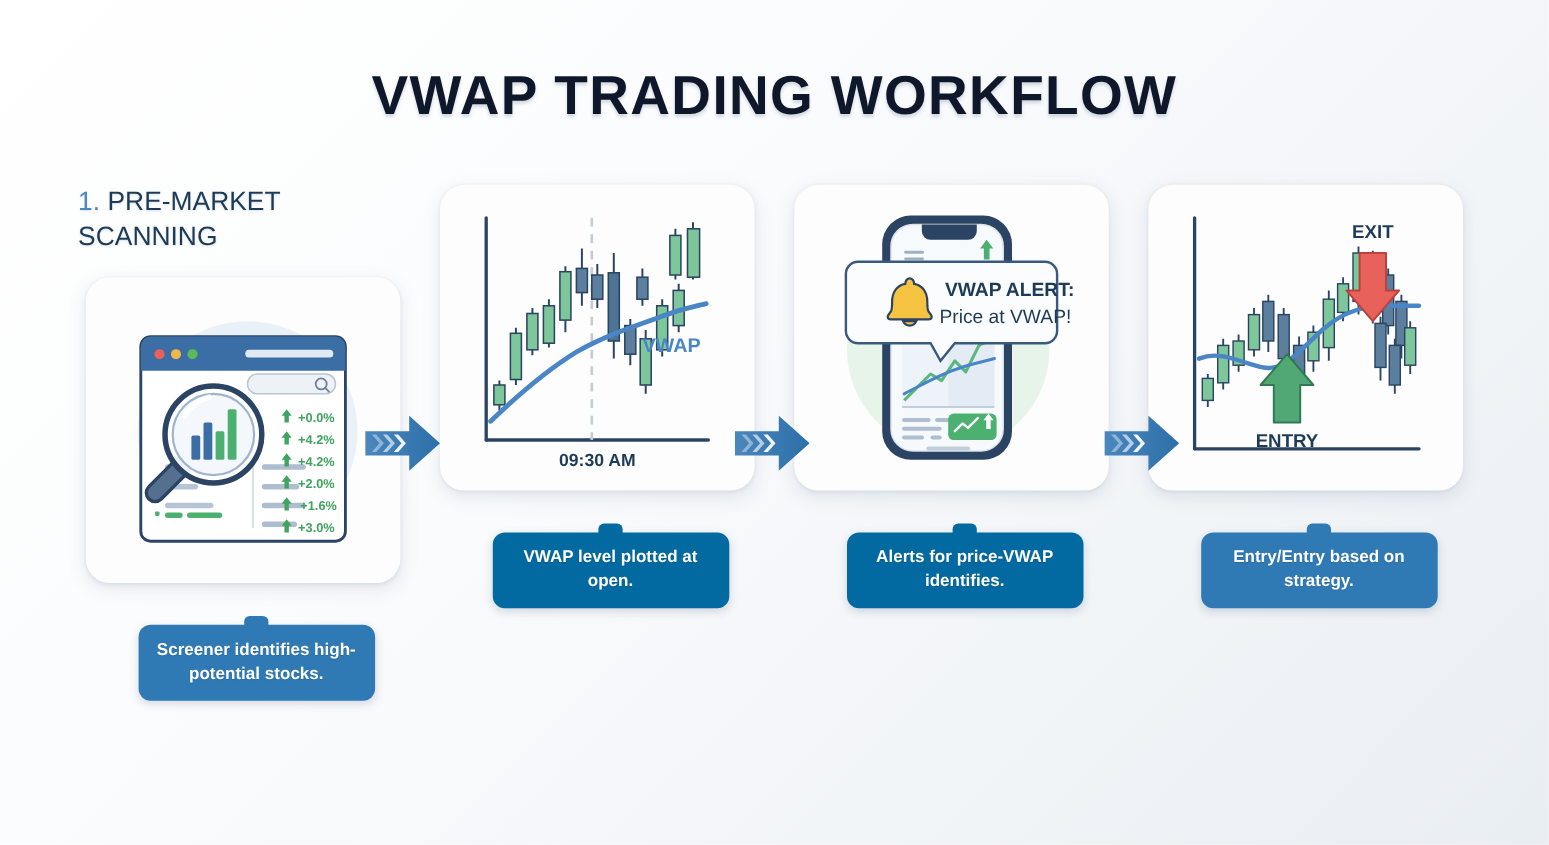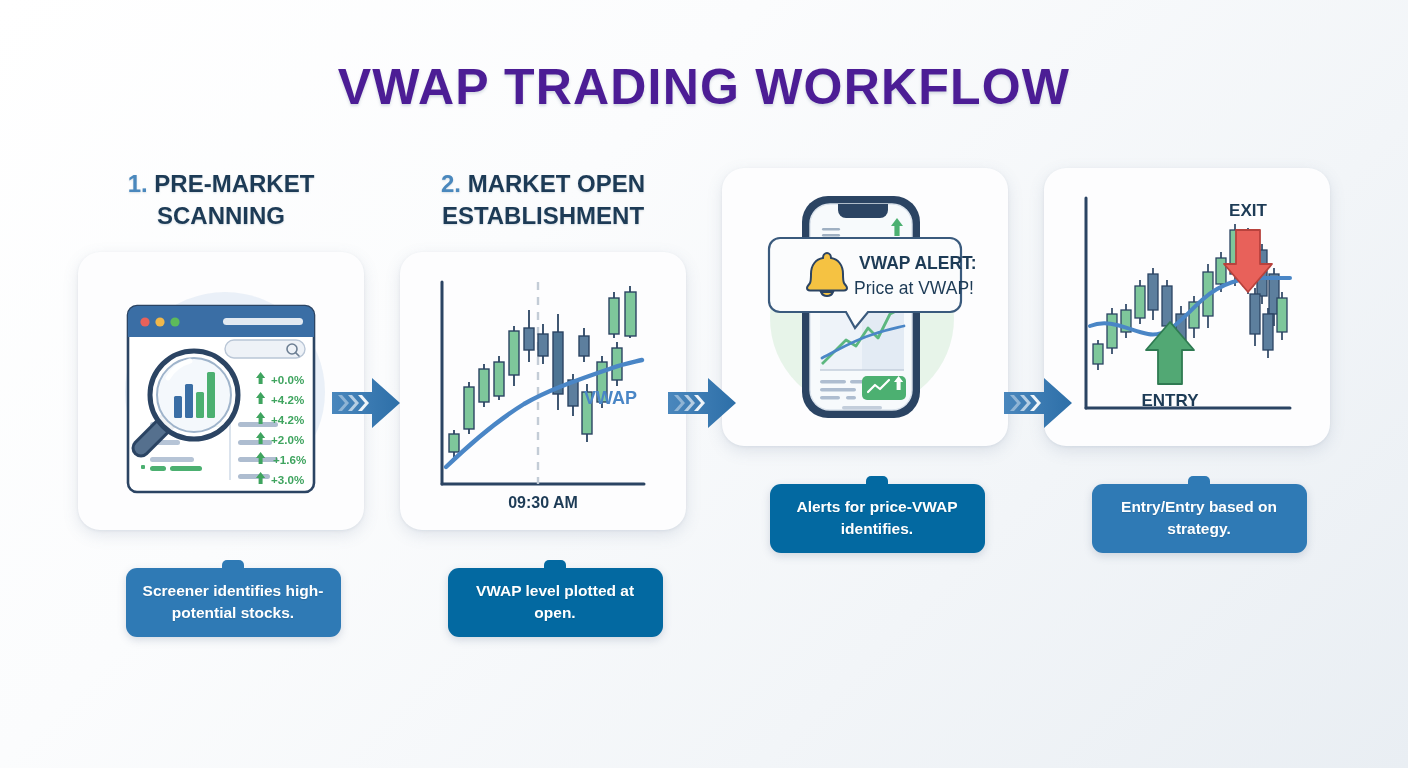--- a/index.html
+++ b/index.html
@@ -14,21 +14,21 @@
   }
 
   
   .title {
     position: absolute;
     top: 58px; left: 0; right: 0;
     text-align: center;
     font-size: 50px;
     font-weight: 700;
     letter-spacing: 1.2px;
-    color: #4c1d95;
+    color: #0f172a;
     text-shadow: 0 2px 3px rgba(120,140,160,.30);
   }
 
   
   .cols {
     position: absolute;
     top: 168px; left: 60px;
     width: 1288px; height: 500px;
     display: flex;
   }
@@ -36,24 +36,24 @@
     width: 336px;
     position: relative;
     display: flex;
     flex-direction: column;
     align-items: center;
   }
 
   .heading {
     width: 300px;
     font-size: 24px;
-    font-weight: 700;
+    font-weight: 400;
     line-height: 1.34;
     color: #1d3b56;
-    text-align: center;
+    text-align: left;
     text-shadow: 0 1px 2px rgba(150,165,180,.35);
     height: 84px;
   }
   .heading .num { color: #4a88bd; }
 
   .card {
     position: relative;
     width: 286px; height: 278px;
     background: #fdfdfe;
     border-radius: 22px;
@@ -210,24 +210,20 @@
         </g>
       </svg>
     </div>
 
     <div class="caption-wrap">
       <div class="caption blue">Screener identifies high-potential stocks.</div>
     </div>
   </div>
 
   <div class="col">
-    <div class="heading">
-      <span class="num">2.</span>
-      <span> MARKET OPEN<br>ESTABLISHMENT</span>
-    </div>
 
     <div class="card">
       <svg viewBox="0 0 262 278" xmlns="http://www.w3.org/2000/svg">
 
         <g stroke="#2b4463" stroke-width="3" stroke-linecap="round">
           <line x1="30" y1="30" x2="30" y2="232"></line>
           <line x1="30" y1="232" x2="232" y2="232"></line>
         </g>
         <line x1="126" y1="30" x2="126" y2="232" stroke="#c3ccd6" stroke-width="2.4" stroke-dasharray="8 7"></line>
 

